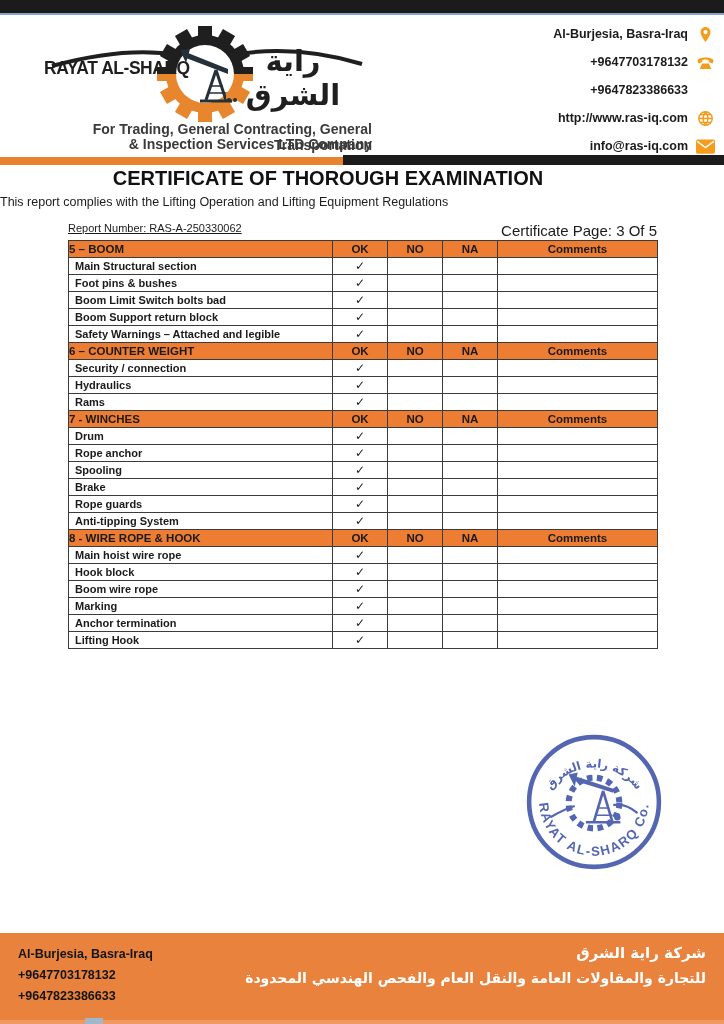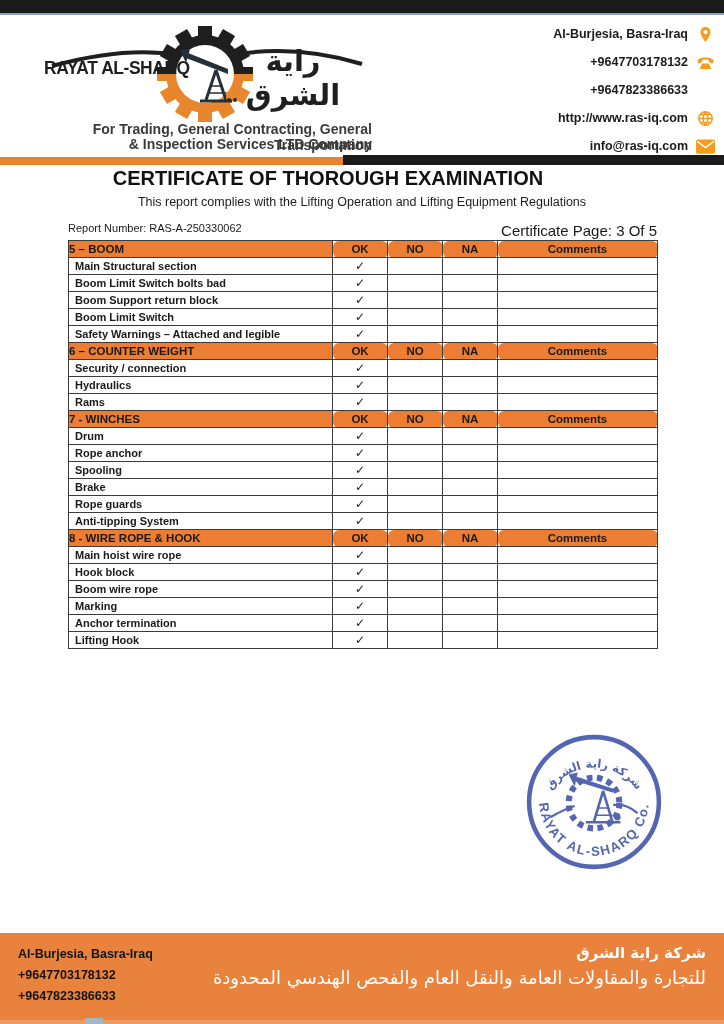--- a/index.html
+++ b/index.html
@@ -28,46 +28,46 @@
   .contact-row { display:flex; justify-content:flex-end; align-items:center;
     height:22px; margin-bottom:6px; }
   .contact-text { font-size:12.5px; font-weight:bold; color:#1b1b1b; }
   .contact-icon { width:22px; margin-left:6px; display:flex; justify-content:center; align-items:center; }
   
   .divider-orange { position:absolute; left:0; top:157px; width:343px; height:8px; background:#E8822F; }
   .divider-black  { position:absolute; left:343px; top:155px; width:381px; height:10px; background:#1b1b1b; }
   
   .doc-title { position:absolute; left:0; top:167px; width:656px; text-align:center;
     font-size:20px; font-weight:bold; color:#111; }
-  .doc-subtitle { position:absolute; left:0; top:195px; width:724px; text-align:center;
+  .doc-subtitle { position:absolute; left:0; top:195px; width:724px; 
     font-size:12.5px; color:#1c1c1c; }
   
-  .meta-left { position:absolute; left:68px; top:222px; font-size:11px; color:#1b1b1b; }
+  .meta-left { position:absolute; left:68px; top:222px; font-size:11px; color:#1b1b1b;text-decoration:underline; }
   .meta-right { position:absolute; right:67px; top:222px; font-size:15px; color:#1b1b1b; }
   
   .cert-table { position:absolute; left:68px; top:240px; width:589px;
     border-collapse:collapse; table-layout:fixed; }
   .cert-table td { border:1px solid #3b3b3b; height:17px; overflow:hidden;
     font-size:11px; font-weight:bold; vertical-align:middle; }
   .cert-table td.hdr { background:#EC7D33; font-size:11.5px; }
   .cert-table td.sec-title { text-align:left; }
-  .cert-table td.c { text-align:center;border-radius:6px; }
+  .cert-table td.c { text-align:center; }
   .cert-table td.item { padding-left:6px; }
   .cert-table td.chk { text-align:center; font-size:12px; font-weight:normal;
     font-family:"DejaVu Sans", sans-serif; }
   
   .stamp { position:absolute; left:522px; top:730px; width:144px; height:144px; opacity:.88; }
   
   .footer { position:absolute; left:0; top:933px; width:724px; height:91px; background:#E9823C; }
   .footer-left { position:absolute; left:18px; top:11px; }
   .footer-left div { font-size:12.5px; font-weight:bold; color:#141414; line-height:21px; }
   .footer-right { position:absolute; right:18px; top:7px; text-align:right; direction:rtl;
     color:#ffffff; font-family:"DejaVu Sans", sans-serif; }
   .footer-ar1 { font-size:15px; font-weight:bold; line-height:26px; }
-  .footer-ar2 { font-size:18px; font-weight:normal; line-height:24px; }
+  .footer-ar2 { font-size:14px; font-weight:bold; line-height:24px; }
   .footer-strip { position:absolute; left:0; bottom:0; width:724px; height:4px; background:#F09A62; }
   .footer-patch { position:absolute; left:85px; bottom:0; width:18px; height:6px; background:#A3B7CB; }
 </style>
 </head>
 <body>
 
 <div class="page">
 
   <div class="topbar"></div>
 
@@ -216,35 +216,35 @@
           <td class="hdr c">Comments</td>
         </tr>
         <tr>
           <td class="item">Main Structural section</td>
           <td class="chk">✓</td>
           <td class="chk"></td>
           <td class="chk"></td>
           <td class="chk"></td>
         </tr>
         <tr>
+          <td class="item">Foot pins &amp; bushes</td>
+          <td class="chk">✓</td>
+          <td class="chk"></td>
+          <td class="chk"></td>
+          <td class="chk"></td>
+        </tr>
+        <tr>
           <td class="item">Boom Limit Switch bolts bad</td>
           <td class="chk">✓</td>
           <td class="chk"></td>
           <td class="chk"></td>
           <td class="chk"></td>
         </tr>
         <tr>
           <td class="item">Boom Support return block</td>
-          <td class="chk">✓</td>
-          <td class="chk"></td>
-          <td class="chk"></td>
-          <td class="chk"></td>
-        </tr>
-        <tr>
-          <td class="item">Boom Limit Switch</td>
           <td class="chk">✓</td>
           <td class="chk"></td>
           <td class="chk"></td>
           <td class="chk"></td>
         </tr>
         <tr>
           <td class="item">Safety Warnings – Attached and legible</td>
           <td class="chk">✓</td>
           <td class="chk"></td>
           <td class="chk"></td>

